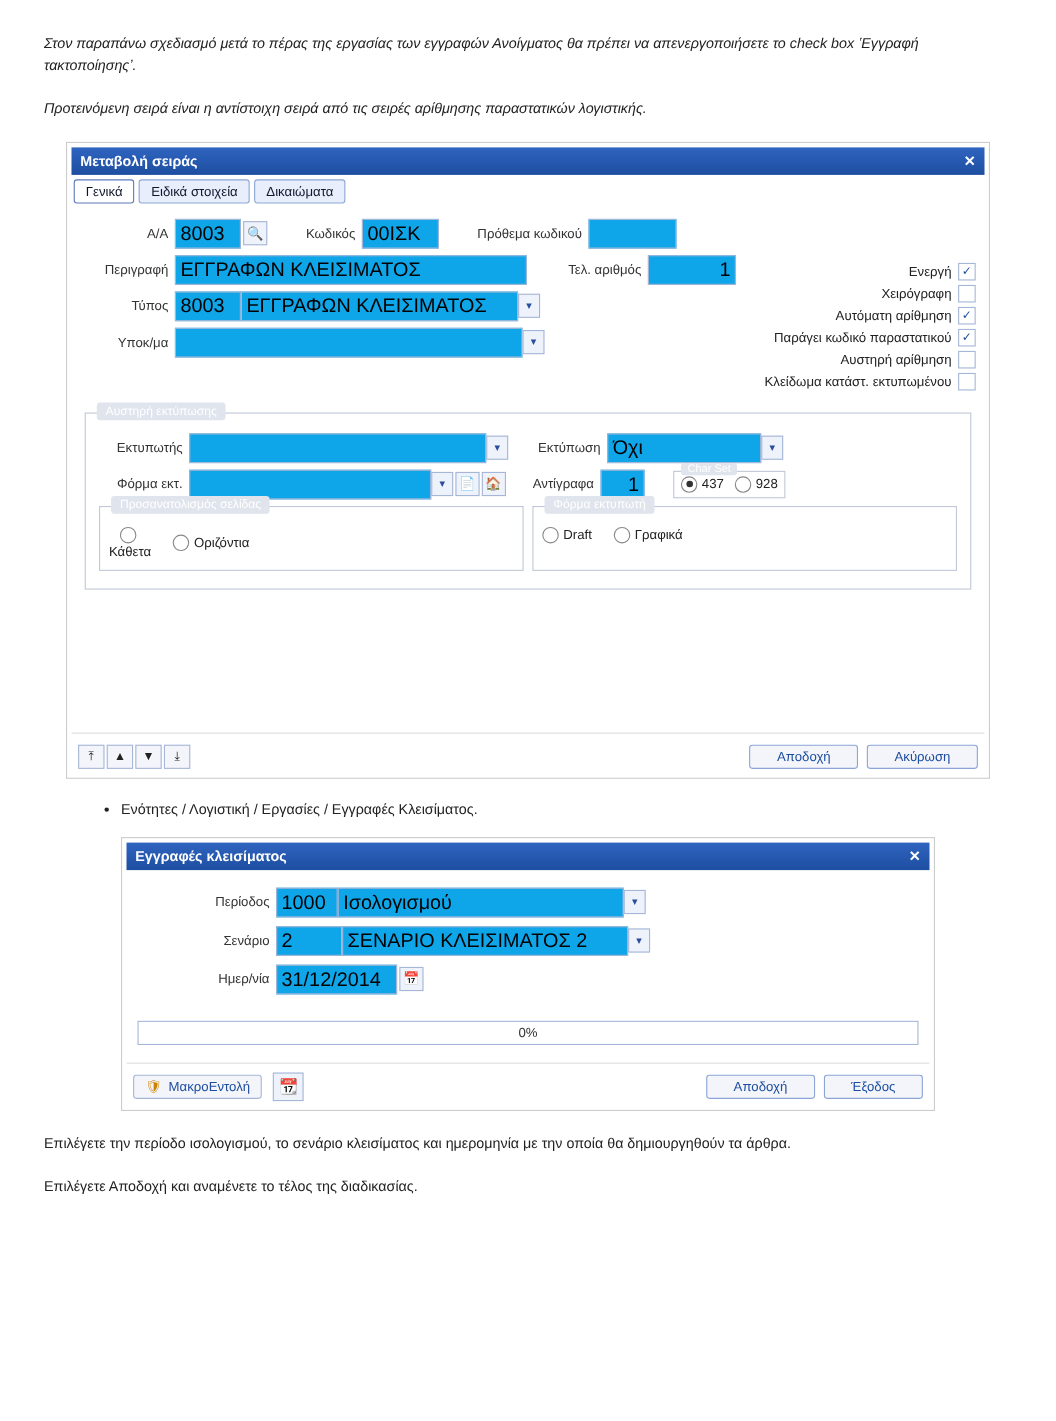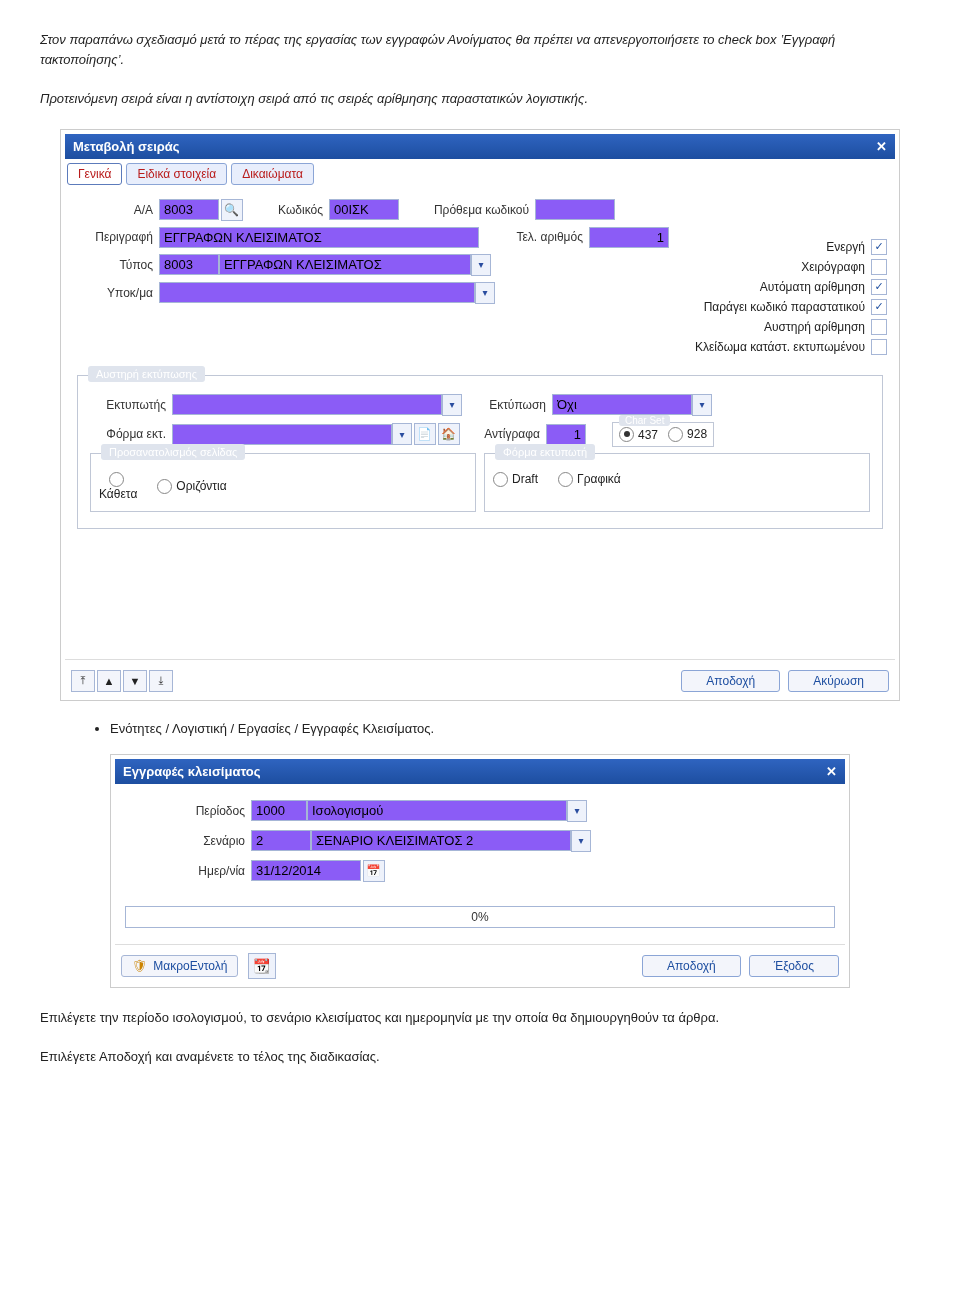--- a/index.html
+++ b/index.html
@@ -43,21 +43,21 @@
     cursor: pointer;
   }
   .tabs {
     display: flex;
     gap: 4px;
     margin: 4px 0 8px 2px;
   }
   .tabs .tab {
     border: 1px solid #8ba5d6;
     background: #e8eefc;
-    color: #b91c1c;
+    color: #0f172a;
     font-size: 12px;
     padding: 3px 10px;
     border-radius: 3px;
     cursor: pointer;
   }
   .tabs .tab.active {
     background: #fff;
     border-color: #5c7bbb;
   }
   .form-area {
@@ -71,24 +71,24 @@
   }
   .lbl {
     text-align: right;
     padding-right: 6px;
     color: #333;
   }
   .lbl-w80 { width: 80px; }
   .lbl-w90 { width: 90px; }
   .input {
     font-family: Tahoma, Arial, sans-serif;
-    font-size: 13px;
+    font-size: 18px;
     border: 1px solid #a6b6d6;
     padding: 2px 4px;
-    background: #8b5cf6;
+    background: #0ea5e9;
     box-sizing: border-box;
   }
   .input-sm { width: 60px; }
   .input-lg { width: 260px; }
   .input-tiny { width: 40px; text-align: right; }
   .icon-btn {
     width: 20px;
     height: 20px;
     border: 1px solid #a6b6d6;
     background: #eef2fb;
@@ -311,21 +311,21 @@
       <div class="row">
         <span class="lbl lbl-w80">Φόρμα εκτ.</span>
         <input class="input" style="width: 220px;" value="">
         <span class="dropdown-btn">▾</span>
         <span class="icon-btn">📄</span>
         <span class="icon-btn">🏠</span>
         <span class="lbl" style="width:74px;margin-left:6px;">Αντίγραφα</span>
         <input class="input input-tiny" value="1" style="">
         <span class="charset" style="margin-left:26px;">
           <span class="charset-title">Char Set</span>
-          <span style="display:inline-flex;align-items:flex-end;">
+          <span style="display:inline-flex;align-items:center;">
             <span class="radio selected"></span>
             <span>437</span>
           </span>
           <span style="display:inline-flex;align-items:center;">
             <span class="radio"></span>
             <span>928</span>
           </span>
         </span>
       </div>
 

